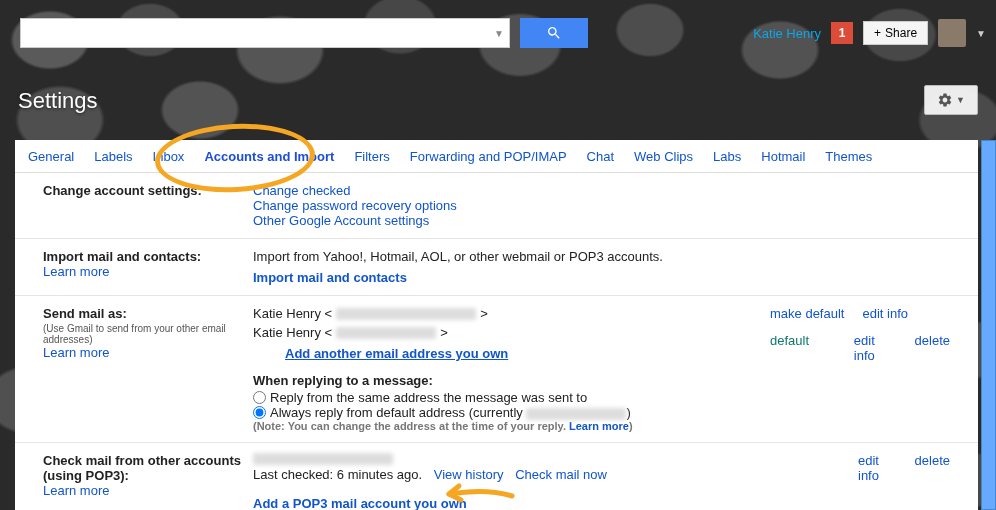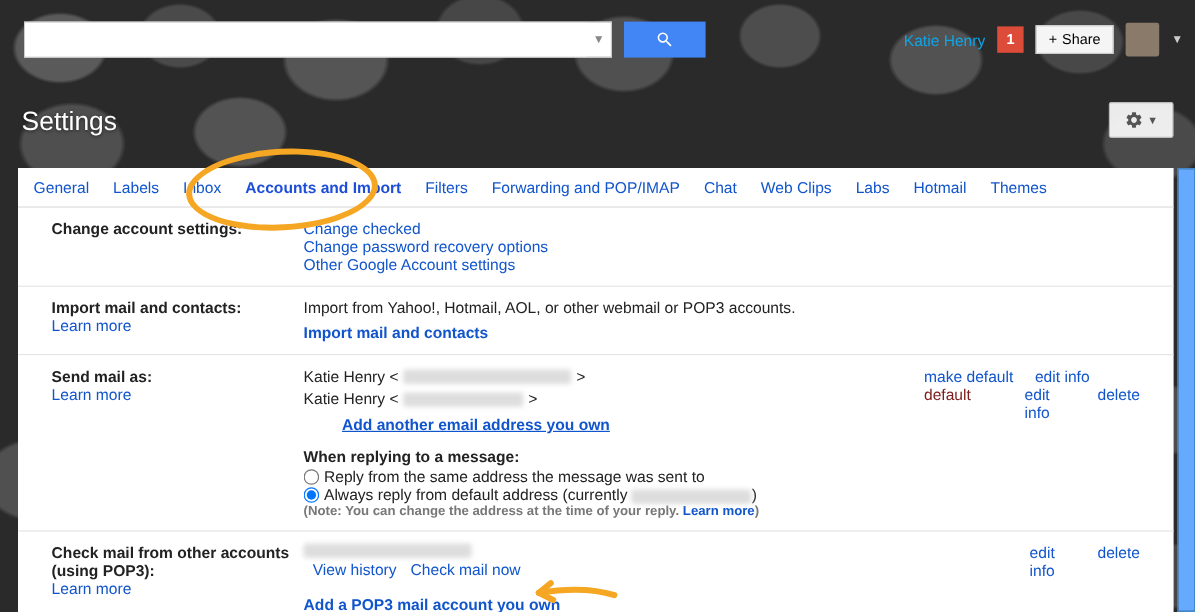--- a/index.html
+++ b/index.html
@@ -55,21 +55,21 @@
 .section-actions { width: 180px; text-align: left; flex-shrink: 0; }
 .link { color: #1155cc; text-decoration: none; cursor: pointer; }
 .link-bold { font-weight: bold; }
 .link-u { text-decoration: underline; margin-left: 32px; }
 .row { display: flex; justify-content: space-between; align-items: center; margin-bottom: 4px; }
 .rowline { display: flex; align-items: center; gap: 4px; }
 .blur { display: inline-block; width: 140px; height: 12px; background: #ddd; filter: blur(2px); border-radius: 2px; vertical-align: middle; }
 .blur-sm { width: 100px; }
 .muted { color: #777; font-size: 11px; font-weight: bold; }
 .action-links { display: flex; gap: 18px; }
-.default-label { color: #7f1d1d; }
+.default-label { color: #0f766e; }
 
 
 .circle-anno { position: absolute; border: 5px solid #f5a623; border-radius: 50%; width: 160px; height: 68px; top: 124px; left: 155px; z-index: 20; pointer-events: none; transform: rotate(-3deg); }
 .arrow-anno { position: absolute; top: 482px; left: 437px; z-index: 20; pointer-events: none; }
 
 .scrollbar { position: absolute; right: 0; top: 140px; bottom: 0; width: 15px; background: linear-gradient(#6af, #6af); border: 1px solid #48c; z-index: 30; }
 </style>
 </head>
 <body>
 
@@ -138,20 +138,21 @@
     </div>
     <div class="section-content">
       <div>Import from Yahoo!, Hotmail, AOL, or other webmail or POP3 accounts.</div>
       <div style="margin-top:6px"><a class="link link-bold">Import mail and contacts</a></div>
     </div>
   </div>
 
   <div class="section">
     <div class="section-label">
       <div class="title">Send mail as:</div>
+      <div class="subtitle">(Use Gmail to send from your other email addresses)</div>
       <a class="link">Learn more</a>
     </div>
     <div class="section-content">
       <div class="row">
         <div class="rowline">
           <span>Katie Henry &lt;</span>
             <span class="blur"></span>
             <span>&gt;</span>
         </div>
       </div>
@@ -168,21 +169,21 @@
         <input type="radio" name="replyfrom" style="">
         <span>Reply from the same address the message was sent to</span>
       </div>
       <div class="rowline">
         <input type="radio" name="replyfrom" checked="" style="">
         <span><span>Always reply from default address (currently </span><span class="blur blur-sm"></span><span>)</span></span>
       </div>
       <div class="muted"><span>(Note: You can change the address at the time of your reply. </span><a class="link" style="font-size:11px">Learn more</a><span>)</span></div>
     </div>
     <div class="section-actions">
-      <div class="action-links" style="margin-bottom:0">
+      <div class="action-links" style="margin-bottom:12px">
         <a class="link">make default</a>
         <a class="link">edit info</a>
       </div>
       <div class="action-links">
         <span class="default-label" style="width:70px">default</span>
         <a class="link">edit info</a>
         <a class="link">delete</a>
       </div>
     </div>
   </div>
@@ -190,21 +191,21 @@
   <div class="section" style="border-bottom:none">
     <div class="section-label">
       <div class="title">Check mail from other accounts (using POP3):</div>
       <a class="link">Learn more</a>
     </div>
     <div class="section-content">
       <div class="rowline">
           <span class="blur"></span>
         </div>
       <div class="rowline" style="margin-top:2px">
-        &nbsp;
+        <span>Last checked: 6 minutes ago.</span>&nbsp;
         <a class="link">View history</a>&nbsp;
         <a class="link">Check mail now</a>
       </div>
       <div style="margin-top:14px"><a class="link link-bold">Add a POP3 mail account you own</a></div>
     </div>
     <div class="section-actions">
       <div class="action-links" style="justify-content:flex-start;gap:28px;padding-left:88px">
         <a class="link">edit info</a>
         <a class="link">delete</a>
       </div>

